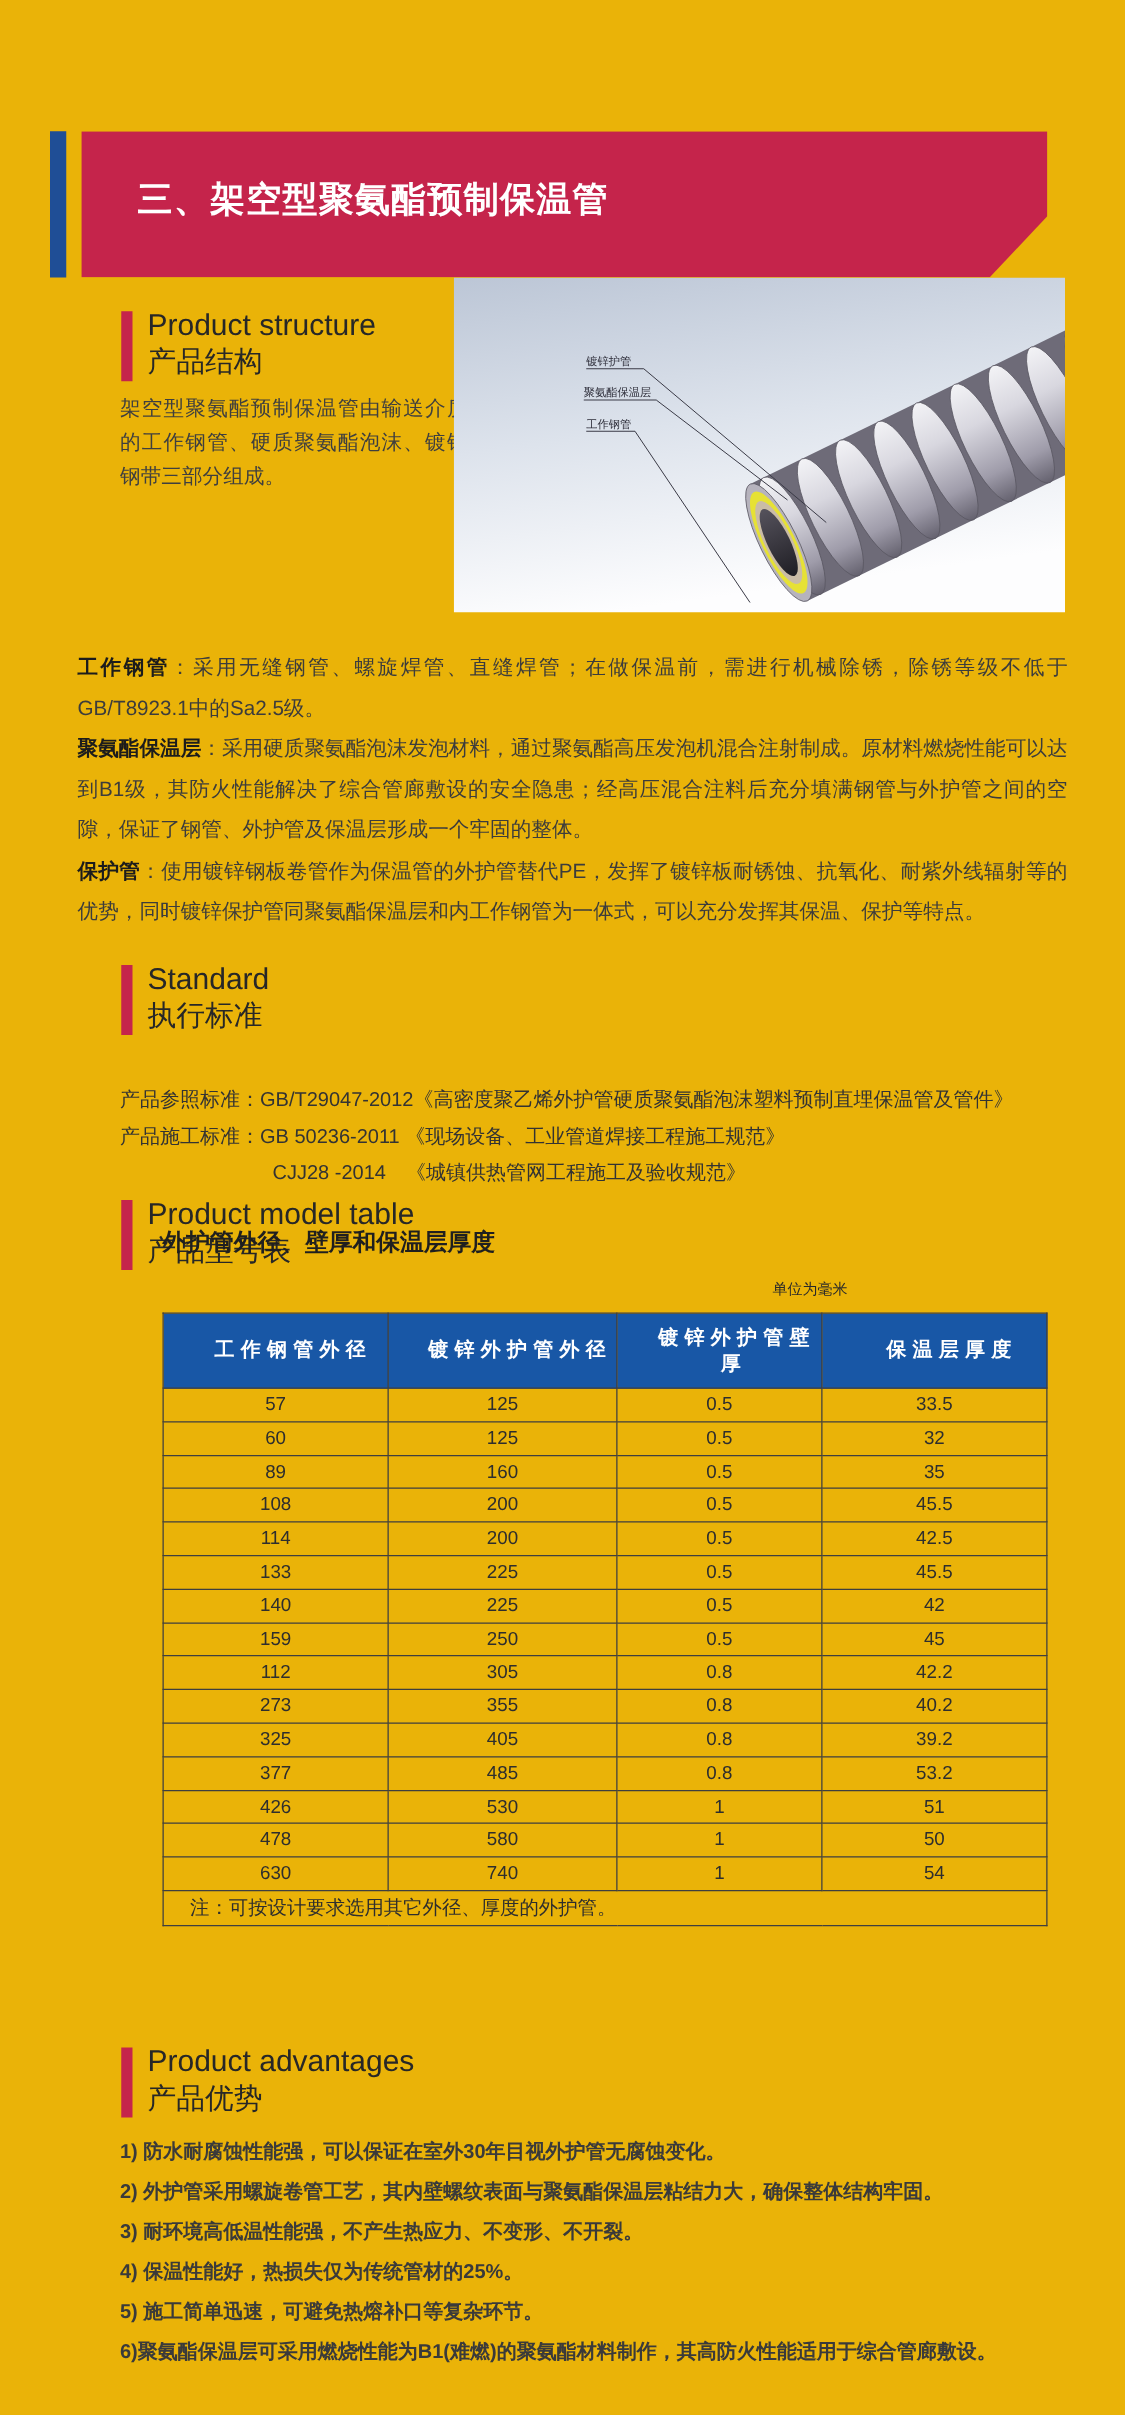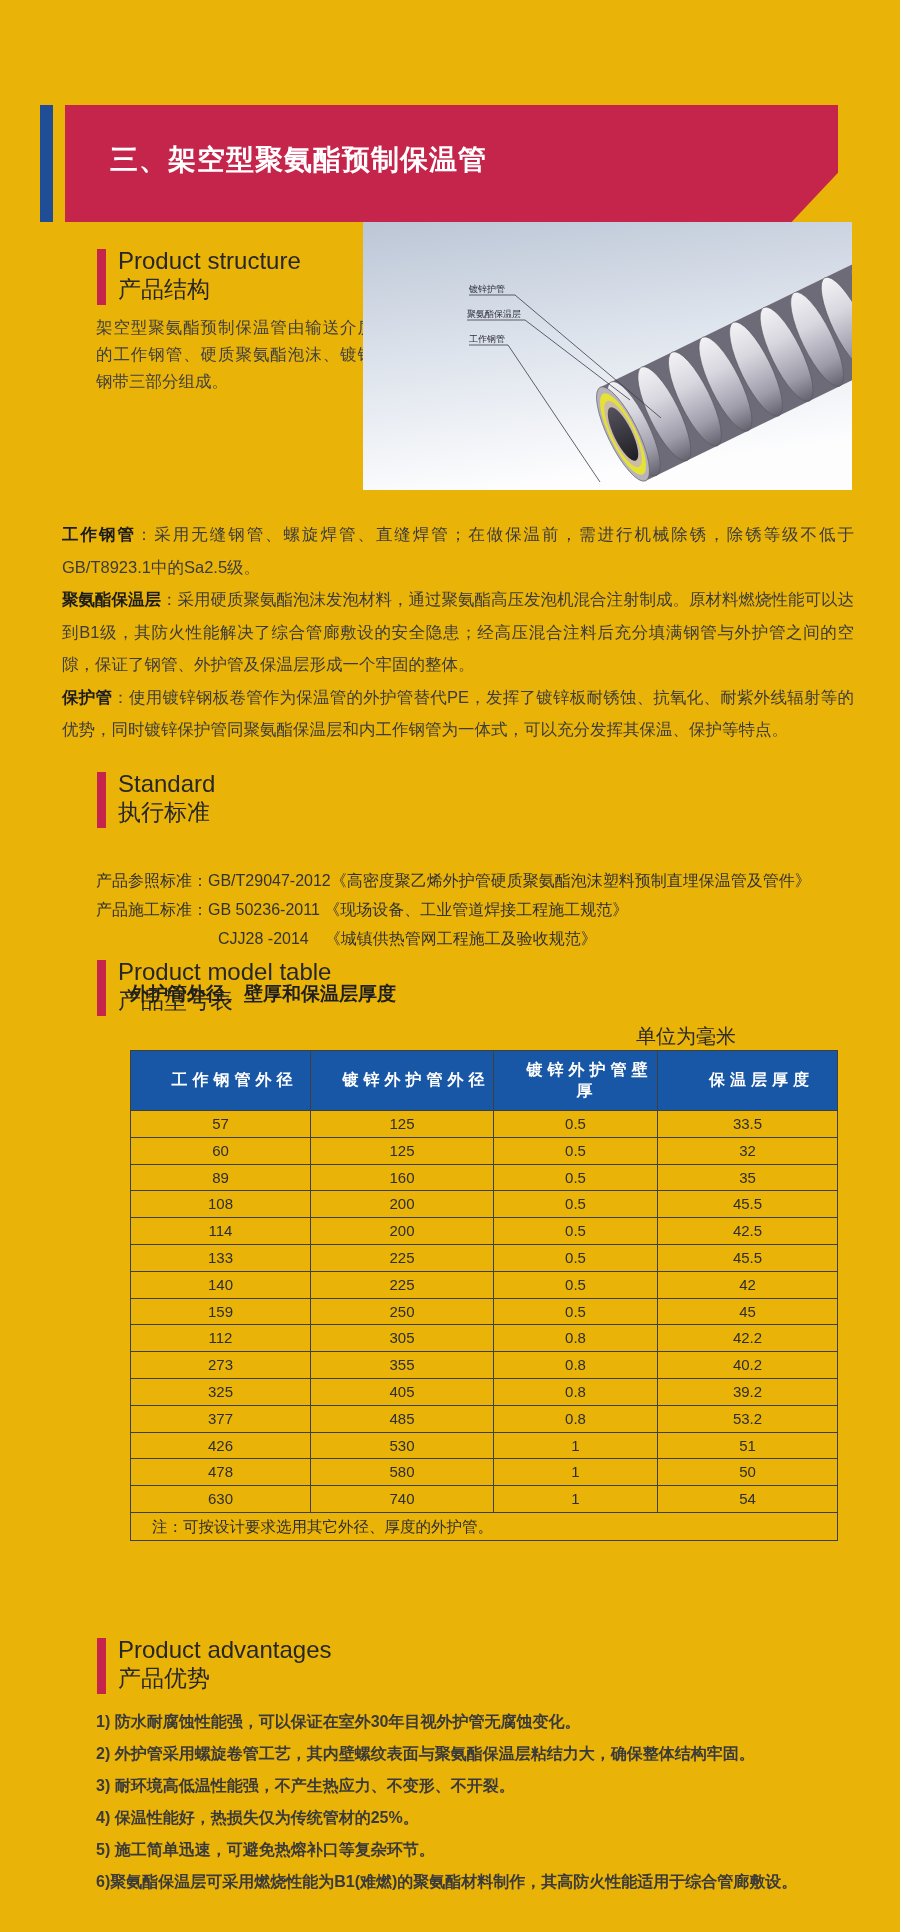--- a/index.html
+++ b/index.html
@@ -34,21 +34,21 @@
   .bodytext p { margin:0; }
   .bodytext b { color:#1c1c1c; }
 
   
   .standard-lines { position:absolute; left:96px; top:866px; font-size:16px; line-height:29px; color:#333333; }
   .standard-lines .indent { padding-left:122px; }
 
   
   .model-title { position:absolute; left:130px; top:981px; width:640px; margin:0; text-align:left;
                  font-size:19px; font-weight:bold; color:#1f1f1f; }
-  .model-unit  { position:absolute; left:560px; top:1023px; width:176px; text-align:right; font-size:20px; color:#2a2a2a; }
+  .model-unit  { position:absolute; left:560px; top:1023px; width:176px; text-align:center; font-size:12px; color:#2a2a2a; }
   table.model { position:absolute; left:130px; top:1050px; width:707px; border-collapse:collapse; table-layout:fixed; }
   table.model th { background:#1857A6; color:#ffffff; font-size:16px; font-weight:bold;
                    letter-spacing:5px; text-indent:5px; height:57px; border:1px solid #3f3f3f; text-align:center;padding-left:24px; }
   table.model td { font-size:15px; color:#2e2e2e; text-align:center; line-height:25.8px; height:25.8px;
                    padding:0; border:1px solid #3f3f3f; overflow:hidden; }
   table.model td.note { text-align:left; padding-left:21px; font-size:15.5px; line-height:27px; height:27px; }
 
   
   .advantages-items { position:absolute; left:96px; top:1706px; width:792px;
                       font-size:16px; line-height:32px; color:#3a3a3a; }

